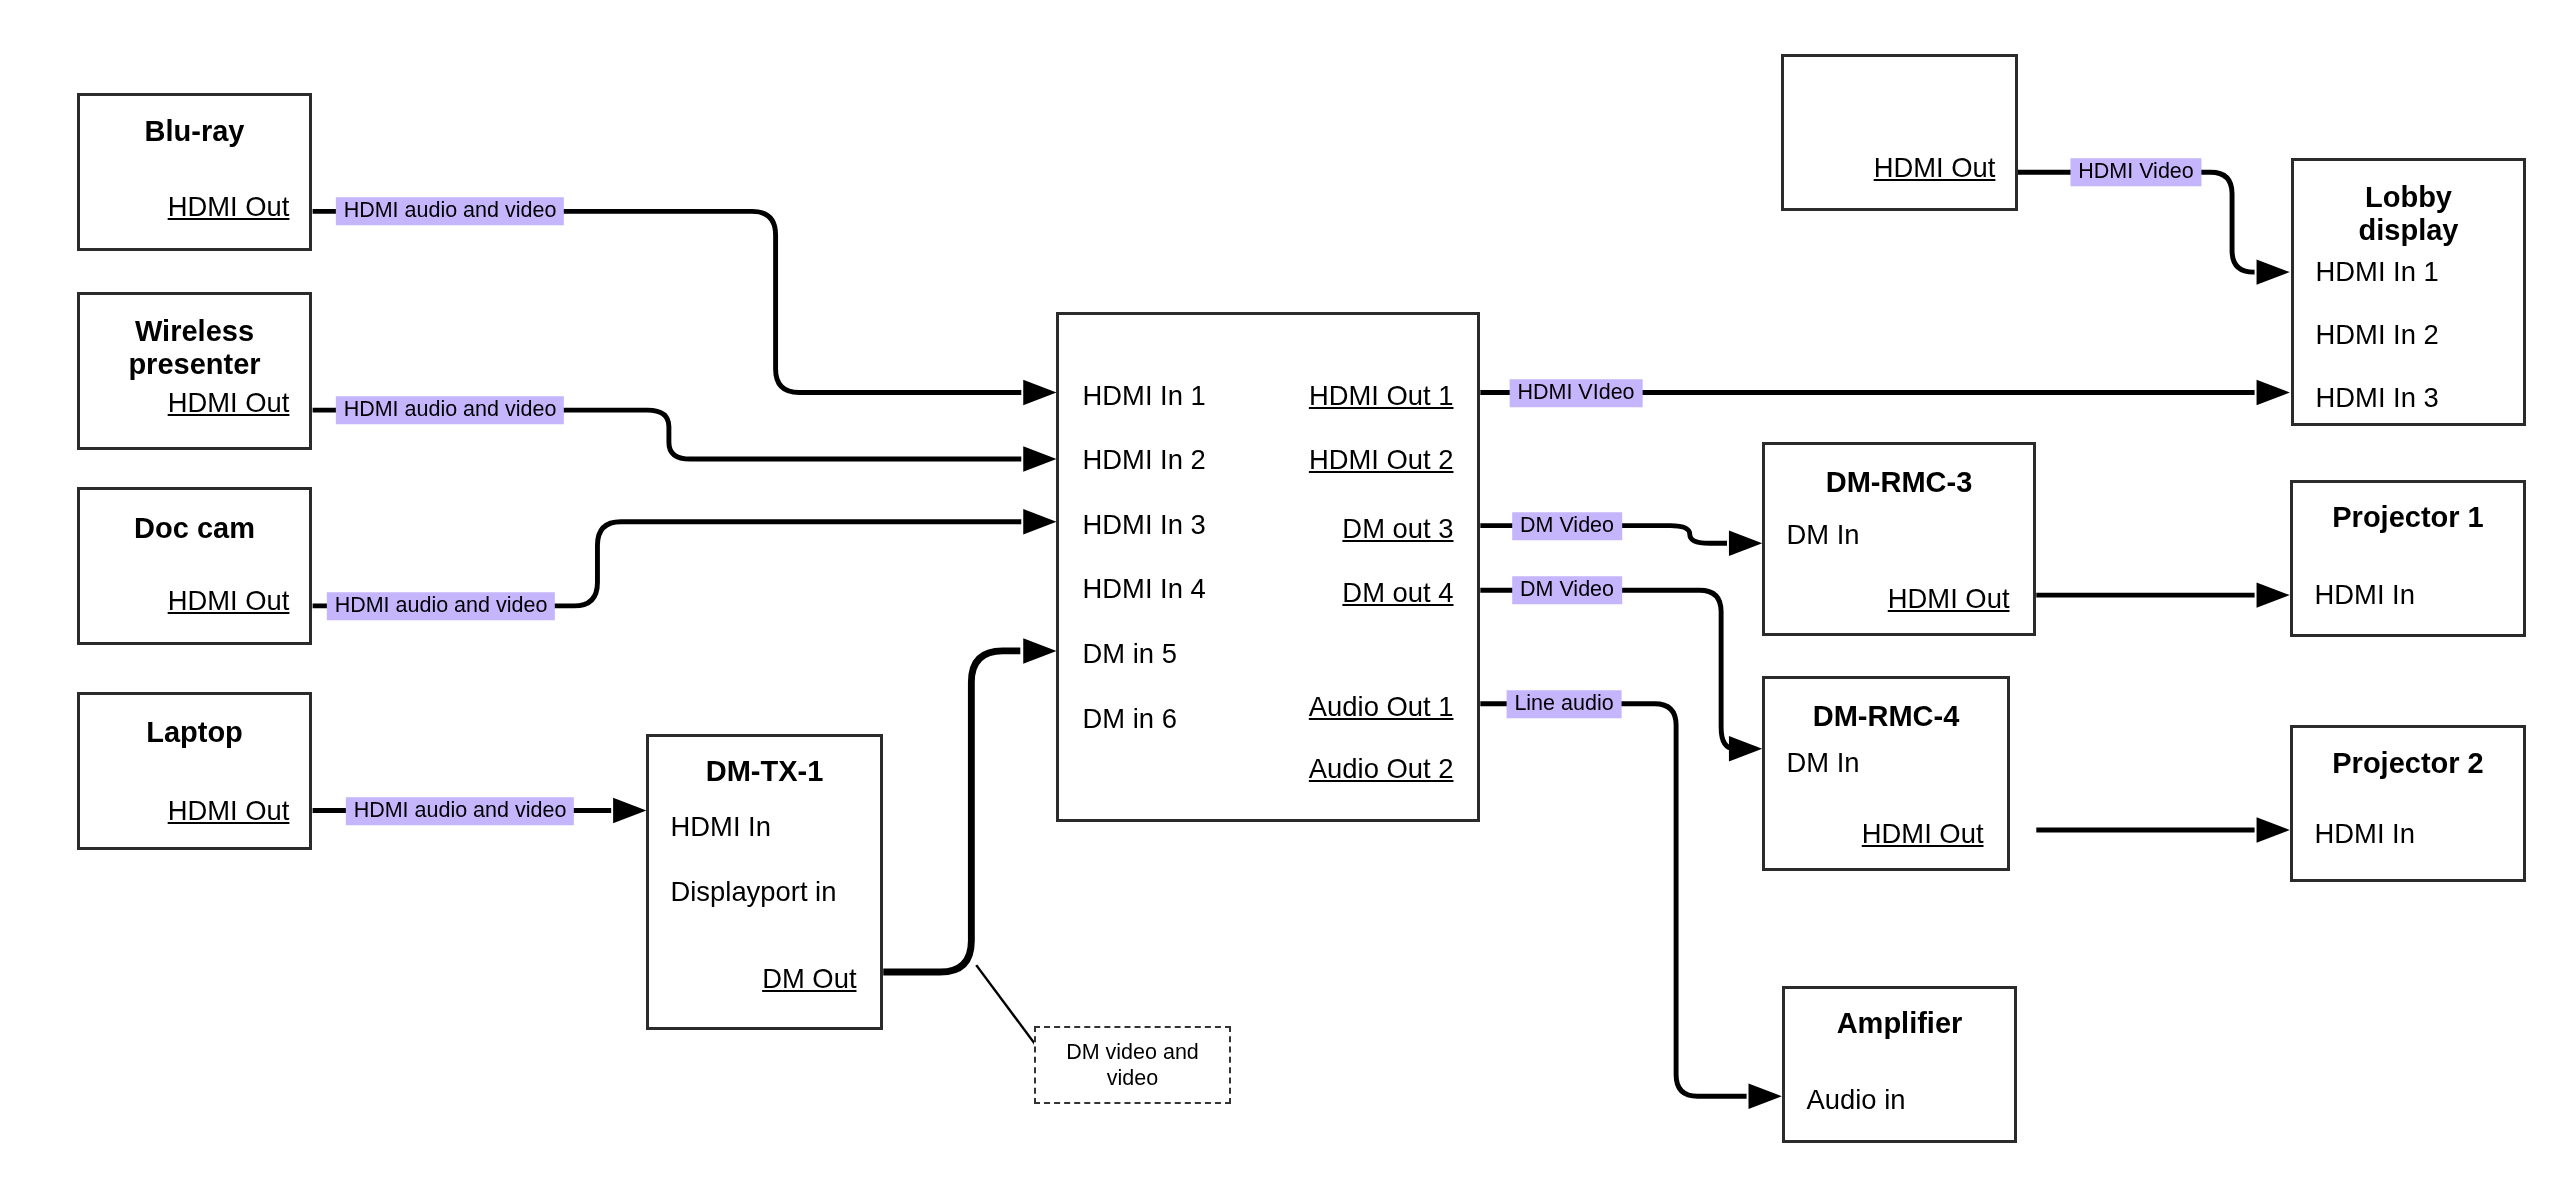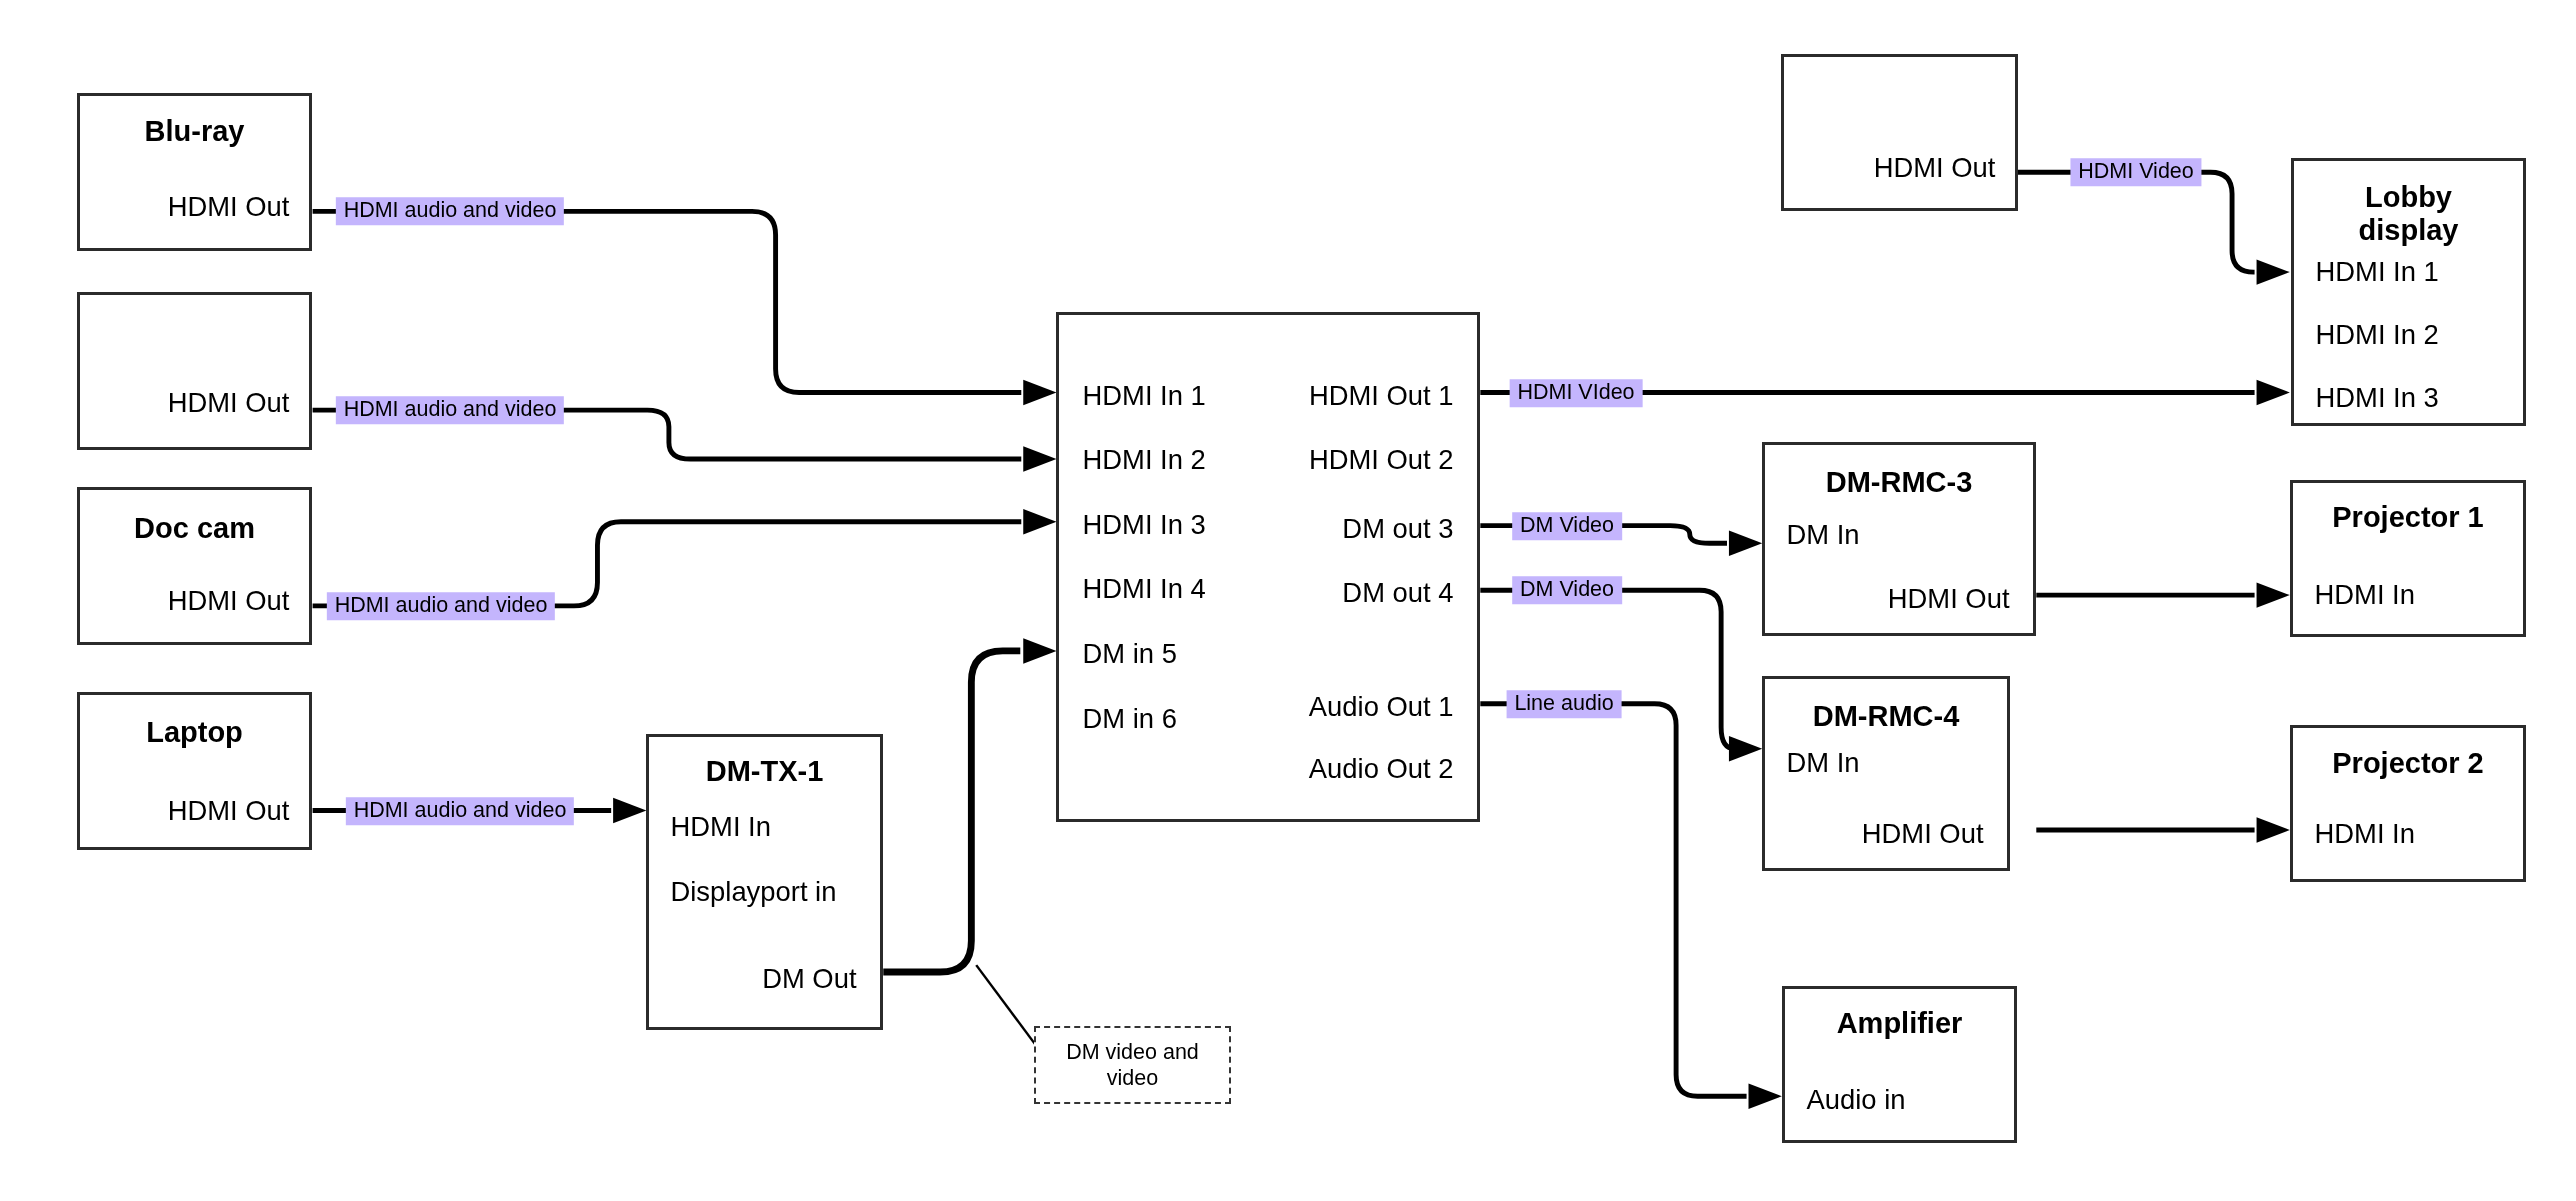--- a/index.html
+++ b/index.html
@@ -6,21 +6,21 @@
   body{
     width:2576px;height:1201px;position:relative;background:#ffffff;
     font-family:"Liberation Sans",sans-serif;color:#000;overflow:hidden;
   }
   #wires{position:absolute;left:0;top:0;z-index:1;}
   .node{position:absolute;background:#ffffff;border:3.9px solid #2b2b2b;box-sizing:border-box;z-index:2;}
   .title{position:absolute;left:0;right:0;text-align:center;font-weight:700;font-size:29px;line-height:33px;white-space:nowrap;}
   .title .tline{line-height:33px;}
   .port{position:absolute;font-size:27.4px;line-height:27.4px;white-space:nowrap;}
   .port.pl{left:21.5px;}
-  .port.pr{right:19.6px;text-align:right;}
+  .port.pr{right:19.6px;text-align:right;text-decoration:underline;}
   .edge-label{
     position:absolute;transform:translate(-50%,-50%);background:#c4b5fd;
     padding:2px 7.8px;font-size:21.5px;line-height:23.5px;white-space:nowrap;z-index:3;
   }
   .note{
     position:absolute;border:2px dashed #333333;box-sizing:border-box;background:#ffffff;
     font-size:21.5px;line-height:26.4px;text-align:center;padding-top:10.8px;z-index:3;
   }
 </style>
 </head>
@@ -57,20 +57,24 @@
     <polygon points="2339,278 2305,265 2305,291"></polygon>
   </g>
 </svg>
 
 <div class="node" style="left:77px;top:93px;width:235px;height:158px">
   <div class="title" style="top:18.6px">Blu-ray</div>
   <div class="port pr" style="top:97px">HDMI Out</div>
 </div>
 
 <div class="node" style="left:77px;top:292px;width:235px;height:158px">
+  <div class="title" style="top:19.6px">
+    <div class="tline">Wireless</div>
+    <div class="tline">presenter</div>
+  </div>
   <div class="port pr" style="top:94px">HDMI Out</div>
 </div>
 
 <div class="node" style="left:77px;top:487px;width:235px;height:158px">
   <div class="title" style="top:21.5px">Doc cam</div>
   <div class="port pr" style="top:97px">HDMI Out</div>
 </div>
 
 <div class="node" style="left:77px;top:692px;width:235px;height:158px">
   <div class="title" style="top:20.6px">Laptop</div>

